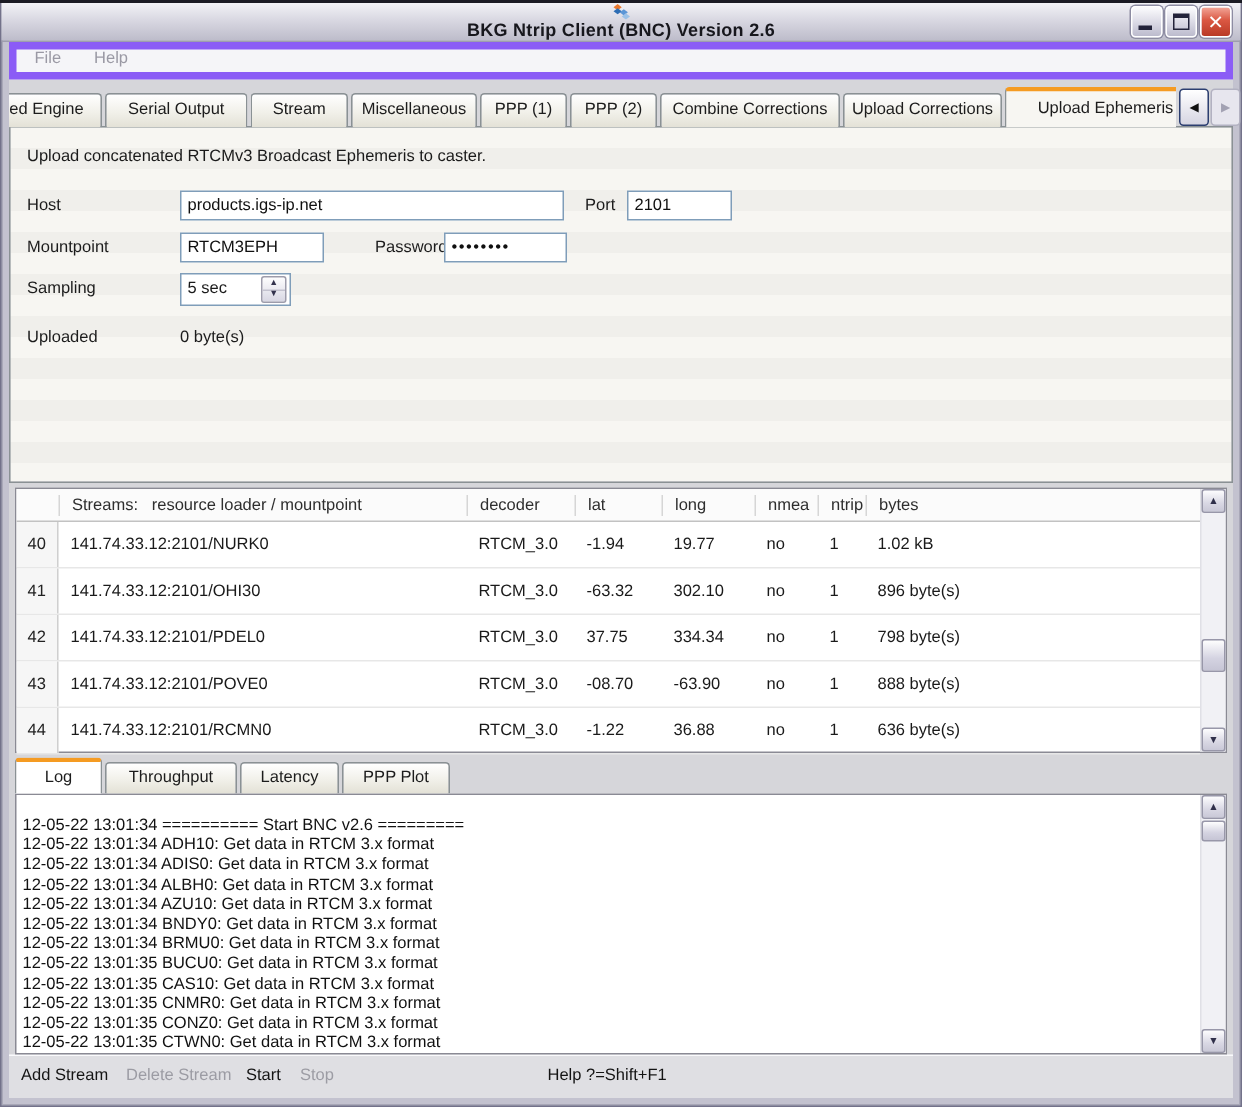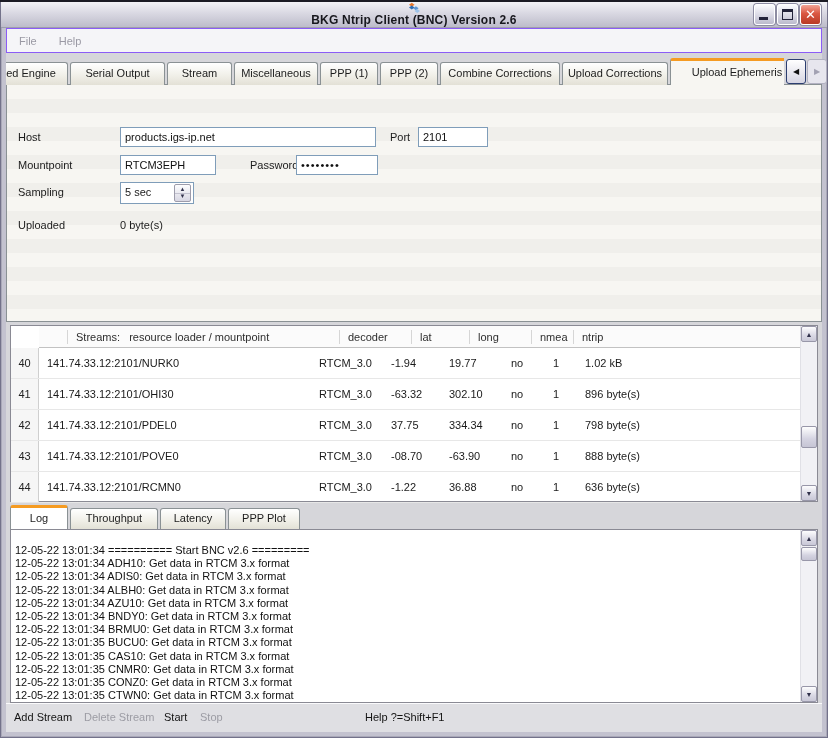--- a/index.html
+++ b/index.html
@@ -20,21 +20,21 @@
   .wbtn { width:21px; height:21px; border-radius:3px; border:1px solid #ffffff;
     box-shadow:0 0 0 1px #8d8ca2; background:linear-gradient(#fbfbfd, #d9d8e4 55%, #bcbbcd);
     position:relative; }
   .wbtn.close { background:linear-gradient(#f2a496, #da5742 45%, #b93a26); }
   .glyph-min { position:absolute; left:4px; bottom:4px; width:9px; height:3px; background:#23233a; }
   .glyph-max { position:absolute; left:4px; top:4px; width:11px; height:11px; border:1px solid #23233a; border-top-width:3px; background:transparent; }
   .glyph-close { position:absolute; inset:0; color:#fff; font-weight:bold; font-size:13px; line-height:19px; text-align:center; }
 
   
   .menubar { position:absolute; top:28px; left:6px; right:6px; height:25px; background:#f5f5f8;
-    border:1px solid #8b5cf6; display:flex; align-items:center; z-index:10; }
+    border:5px solid #8b5cf6; display:flex; align-items:flex-start; z-index:10; }
   .menu-item { color:#9a99a4; padding:0 10px; margin-left:2px; }
 
   
   .tabbar { position:absolute; top:58px; left:6px; width:778px; height:27px; display:flex; align-items:flex-end; overflow:hidden; z-index:5; }
   .tab { flex:none; height:23px; margin-right:2px; border:1px solid #8a9194; border-bottom:none;
     border-radius:3px 3px 0 0; background:linear-gradient(#ffffff, #f1f0e9 55%, #e3e1d6);
     text-align:center; line-height:21px; white-space:nowrap; overflow:hidden; color:#1c1c1c; }
   .tab.active { height:27px; border-top:3px solid #f59b22; background:#f7f6f2; line-height:23px; position:relative; z-index:6; }
   .tab-scroll { position:absolute; width:20px; height:25px; top:59px; border-radius:3px; text-align:center; line-height:24px; font-size:8px; z-index:7; }
   .tab-scroll.left { left:786px; border:1px solid #2c3e70; background:linear-gradient(#ffffff,#d6d5e2); color:#111; }
@@ -54,21 +54,21 @@
   .spinbox { position:absolute; left:113px; top:97px; width:74px; height:22px; border:1px solid #7f9db9; background:#fff; }
   .spin-text { position:absolute; left:4px; top:3px; }
   .spin-btns { position:absolute; right:2px; top:1px; width:17px; height:18px; border:1px solid #9d9cab; border-radius:2px; background:linear-gradient(#fdfdfe,#d8d7e3); }
   .spin-up, .spin-down { position:absolute; left:0; width:100%; height:9px; font-size:6px; line-height:9px; text-align:center; color:#33334d; }
   .spin-up { top:0; border-bottom:1px solid #c3c2cf; } .spin-down { bottom:0; }
   .l-upl { left:11px; top:134px; } .v-upl { left:113px; top:134px; }
 
   
   .streams { position:absolute; top:325px; left:10px; width:808px; height:177px; border:1px solid #8a8a94; background:#fff; }
   .grid-row { display:grid; grid-template-columns:28px 272px 72px 58px 62px 42px 32px auto; align-items:center; }
-  .thead { height:22px; border-bottom:1px solid #c2c2c2; background:#fbfbfb; color:#2e2e2e; position:absolute; top:0; left:0; right:17px;margin-left:28px; }
+  .thead { height:22px; border-bottom:1px solid #c2c2c2; background:#fbfbfb; color:#2e2e2e; position:absolute; top:0; left:0; right:17px; }
   .thead > div { padding-left:8px; white-space:pre; overflow:hidden; border-left:1px solid #d6d6d6; height:14px; line-height:14px; }
   .thead > div:first-child { border-left:none; }
   .tbody { position:absolute; top:22px; left:0; right:17px; bottom:0; }
   .trow { height:31px; border-bottom:1px solid #e7e7e7; }
   .trow .num { height:100%; background:#f6f6f6; border-right:1px solid #cfcfcf; text-align:center; line-height:30px; color:#222; }
   .trow div { padding-left:8px; white-space:nowrap; overflow:hidden; }
   .trow .num { padding-left:0; }
 
   
   .vscroll { position:absolute; top:0; right:0; width:17px; bottom:0; background:#f1f1f5; border-left:1px solid #e0e0e6; }
@@ -133,20 +133,21 @@
     <div class="tab" style="width:58px;">PPP (1)</div>
     <div class="tab" style="width:58px;">PPP (2)</div>
     <div class="tab" style="width:120px;">Combine Corrections</div>
     <div class="tab" style="width:106px;">Upload Corrections</div>
     <div class="tab active" style="width:134px;">Upload Ephemeris</div>
   </div>
   <div class="tab-scroll left"><span>◀</span></div>
   <div class="tab-scroll right"><span>▶</span></div>
 
   <div class="tabpage">
+    <div class="desc">Upload concatenated RTCMv3 Broadcast Ephemeris to caster.</div>
 
     <span class="flabel l-host">Host</span>
     <input class="xp-input i-host" value="products.igs-ip.net" style="">
     <span class="flabel l-port">Port</span>
     <input class="xp-input i-port" value="2101" style="">
 
     <span class="flabel l-mount">Mountpoint</span>
     <input class="xp-input i-mount" value="RTCM3EPH" style="">
     <span class="flabel l-pass">Password</span>
     <input class="xp-input i-pass" value="••••••••" style="">
@@ -166,20 +167,21 @@
 
   <div class="streams">
     <div class="thead grid-row">
       <div></div>
       <div>Streams:   resource loader / mountpoint</div>
       <div>decoder</div>
       <div>lat</div>
       <div>long</div>
       <div>nmea</div>
       <div>ntrip</div>
+      <div>bytes</div>
     </div>
     <div class="tbody">
       <div class="trow grid-row">
         <div class="num">40</div>
         <div>141.74.33.12:2101/NURK0</div>
         <div>RTCM_3.0</div>
         <div>-1.94</div>
         <div>19.77</div>
         <div>no</div>
         <div>1</div>

